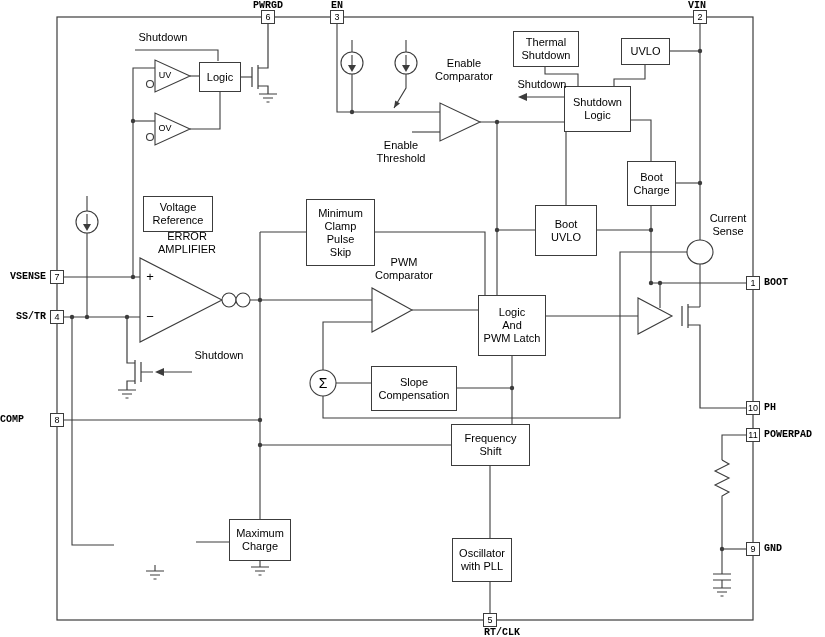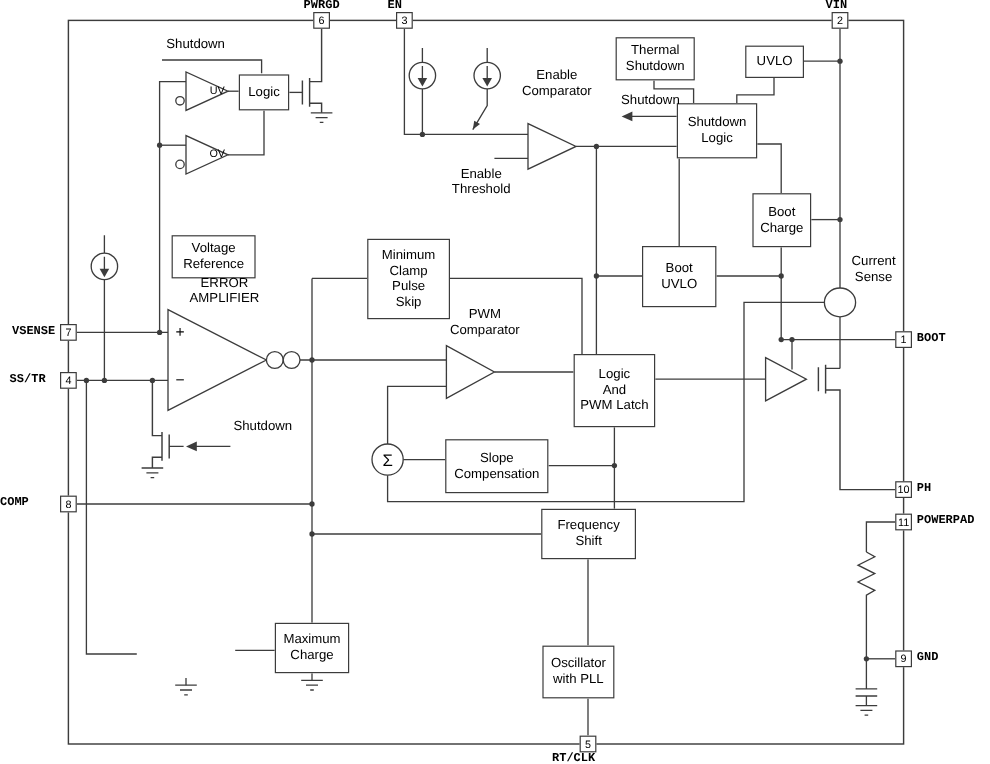--- a/index.html
+++ b/index.html
@@ -17,21 +17,21 @@
   .lbl{
     position:absolute;text-align:center;font-size:11px;line-height:13px;
     white-space:pre-line;
   }
   .pin-sq{
     position:absolute;width:14px;height:14px;border:1.2px solid var(--line);
     background:#fff;box-sizing:border-box;display:flex;align-items:center;
     justify-content:center;font-size:9px;
   }
   .pin-lbl{position:absolute;font-weight:bold;font-size:10px;line-height:11px;font-family:Liberation Mono, monospace;}
-  .small{font-size:9px;line-height:10px;margin-left:16px;}
+  .small{font-size:9px;line-height:10px;}
   .sym{font-size:13px;line-height:14px;}
   .sigma{font-size:14px;line-height:20px;}
 </style>
 </head>
 <body>
 
 <div class="canvas">
 
   <svg class="wiring" width="825" height="637" viewBox="0 0 825 637">
 
@@ -211,42 +211,42 @@
 Comparator</div>
   <div class="lbl" style="left:702px;top:212px;width:52px">Current
 Sense</div>
   <div class="lbl" style="left:192px;top:349px;width:54px">Shutdown</div>
   <div class="lbl sigma" style="left:313px;top:373px;width:20px">Σ</div>
 
   <div class="pin-sq" style="left:261px;top:10px">6</div>
   <div class="pin-lbl" style="left:236px;top:0;width:64px;text-align:center">PWRGD</div>
 
   <div class="pin-sq" style="left:330px;top:10px">3</div>
-  <div class="pin-lbl" style="left:323px;top:0;width:28px;">EN</div>
+  <div class="pin-lbl" style="left:323px;top:0;width:28px;text-align:center">EN</div>
 
   <div class="pin-sq" style="left:693px;top:10px">2</div>
   <div class="pin-lbl" style="left:688px;top:0;width:40px;text-align:left">VIN</div>
 
   <div class="pin-sq" style="left:50px;top:270px">7</div>
   <div class="pin-lbl" style="left:0;top:271px;width:46px;text-align:right">VSENSE</div>
 
   <div class="pin-sq" style="left:50px;top:310px">4</div>
-  <div class="pin-lbl" style="left:0;top:311px;width:46px;text-align:center">SS/TR</div>
+  <div class="pin-lbl" style="left:0;top:311px;width:46px;text-align:right">SS/TR</div>
 
   <div class="pin-sq" style="left:50px;top:413px">8</div>
   <div class="pin-lbl" style="left:0;top:414px;width:46px;text-align:left">COMP</div>
 
   <div class="pin-sq" style="left:746px;top:276px" able="false">1</div>
   <div class="pin-lbl" style="left:764px;top:277px">BOOT</div>
 
   <div class="pin-sq" style="left:746px;top:401px">10</div>
   <div class="pin-lbl" style="left:764px;top:402px">PH</div>
 
   <div class="pin-sq" style="left:746px;top:428px">11</div>
   <div class="pin-lbl" style="left:764px;top:429px">POWERPAD</div>
 
   <div class="pin-sq" style="left:746px;top:542px">9</div>
   <div class="pin-lbl" style="left:764px;top:543px">GND</div>
 
   <div class="pin-sq" style="left:483px;top:613px">5</div>
-  <div class="pin-lbl" style="left:460px;top:627px;width:60px;text-align:left">RT/CLK</div>
+  <div class="pin-lbl" style="left:460px;top:627px;width:60px;text-align:right">RT/CLK</div>
 
 </div>
 
 </body></html>

